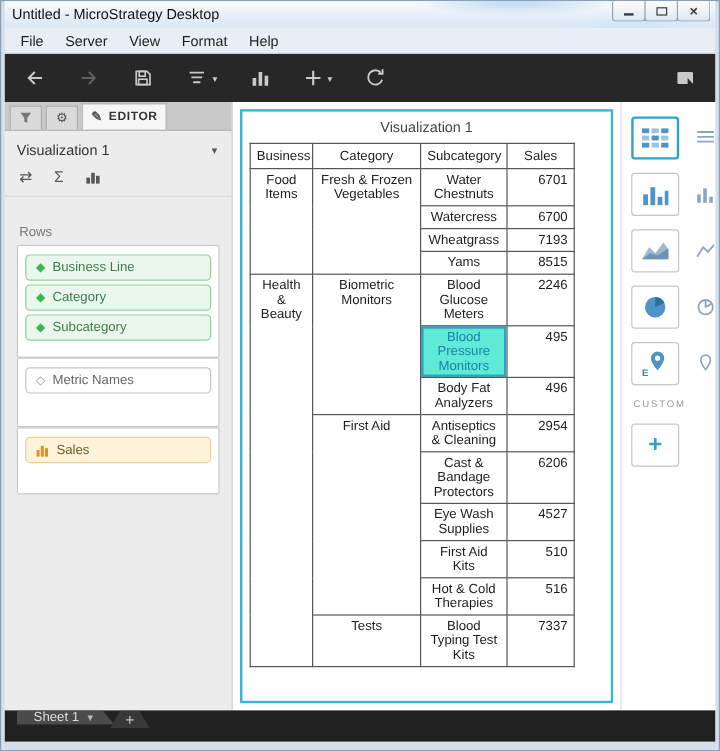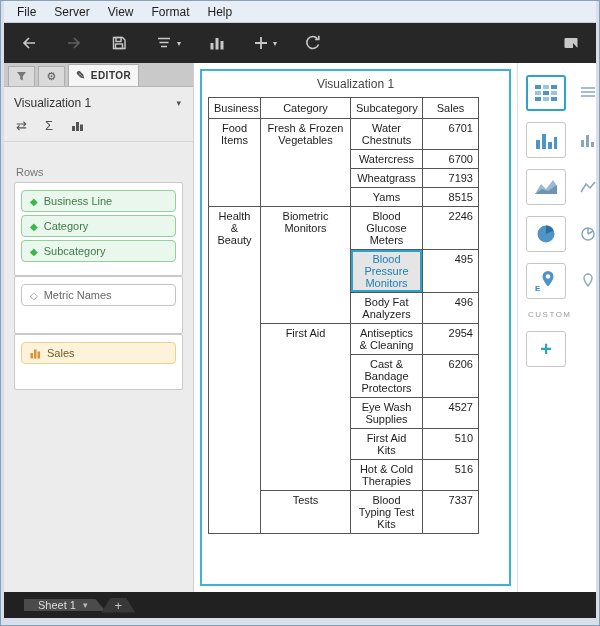--- a/index.html
+++ b/index.html
@@ -120,21 +120,21 @@
   .viz-title { text-align:center; font-size:12px; color:#444; padding:6px 0 4px; }
   table.grid { border-collapse:collapse; table-layout:fixed; width:270px; margin:2px 0 0 6px; }
   .grid th, .grid td {
     border:1px solid #555; font-size:11px; padding:3px 5px;
     vertical-align:top; text-align:center; color:#1d1d1d;
     overflow:hidden;
   }
   .grid th { text-align:center; font-weight:normal; padding:4px 5px; white-space:nowrap; background:#fff; }
   .grid td.num { text-align:right; }
   .grid td.selected {
-    background:#e5e5e5; color:#1d7fb2;
+    background:#5eead4; color:#1d7fb2;
     box-shadow:inset 0 0 0 2px #2fa2cb;
     margin-left:43px;
   }
   
   .right-panel {
     width:79px; min-width:79px; background:#fff;
     border-left:1px solid #e0e0e0;
     padding:12px 0 0 8px; overflow:hidden;
   }
   .grow { display:flex; align-items:center; gap:13px; margin-bottom:11px; }
@@ -143,21 +143,21 @@
     display:flex; align-items:center; justify-content:center; background:#fff;
     cursor:default; flex:0 0 auto;
   }
   .gbox.selected { border:2px solid #2fa2cb; }
   .mini { width:18px; height:18px; flex:0 0 auto; cursor:default; }
   .custom-label { font-size:8px; color:#999; letter-spacing:1.5px; margin:4px 0 12px 2px; }
   .gbox.plusbox span { color:#2fa2cb; font-size:20px; font-weight:bold; line-height:1; }
   
   .sheetbar {
     height:26px; background:#212121;
-    display:flex; align-items:center; padding-left:20px;
+    display:flex; align-items:flex-start; padding-left:10px;
   }
   .sheet-tab {
     background:#4b4b4b; color:#ddd; font-size:11px;
     display:flex; align-items:center; gap:7px;
     padding:0 18px 0 14px;
     clip-path:polygon(0 0, calc(100% - 10px) 0, 100% 100%, 0 100%);
     cursor:default;
   }
   .sheet-tab .caret { color:#bbb; }
   .add-tab {
@@ -166,20 +166,34 @@
     margin-left:-4px;
     clip-path:polygon(9px 0, calc(100% - 9px) 0, 100% 100%, 0 100%);
     cursor:default;
   }
 </style>
 </head>
 <body>
 
 <div class="window">
 
+  <div class="titlebar">
+    <span>Untitled - MicroStrategy Desktop</span>
+    <div class="winbtns">
+      <div class="wbtn">
+          <span class="glyph-min"></span>
+        </div>
+      <div class="wbtn">
+          <span class="glyph-max"></span>
+        </div>
+      <div class="wbtn">
+          <span class="glyph-close">×</span>
+        </div>
+    </div>
+  </div>
 
   <div class="menubar">
     <span class="menu-item">File</span>
     <span class="menu-item">Server</span>
     <span class="menu-item">View</span>
     <span class="menu-item">Format</span>
     <span class="menu-item">Help</span>
   </div>
 
   <div class="toolbar">

